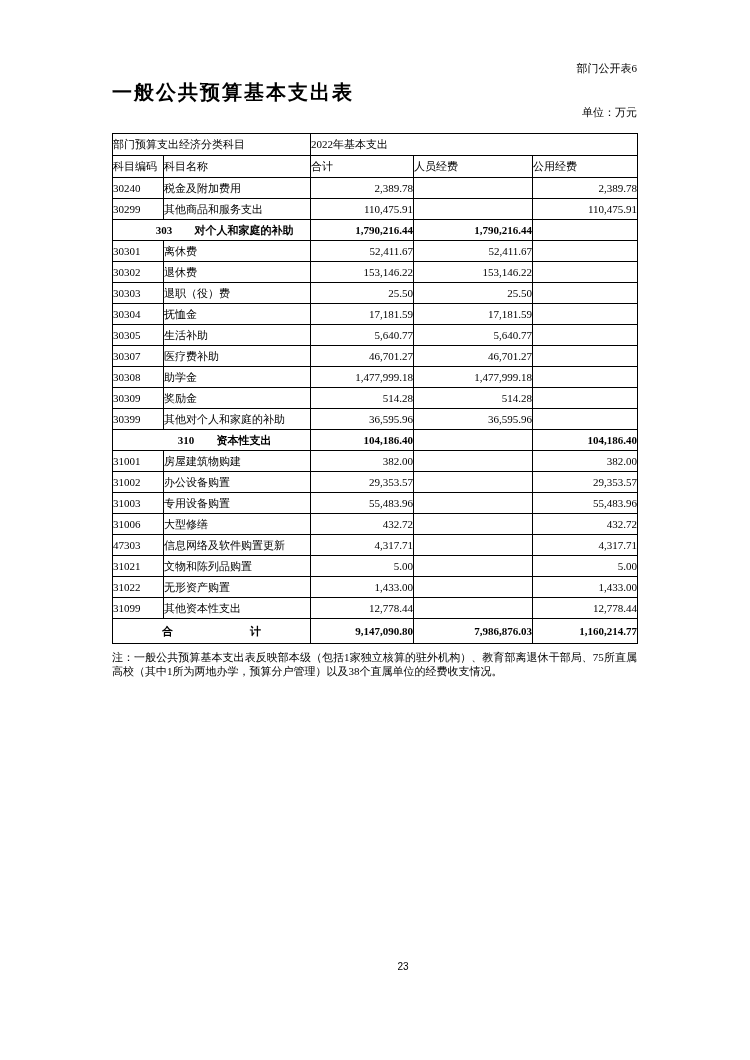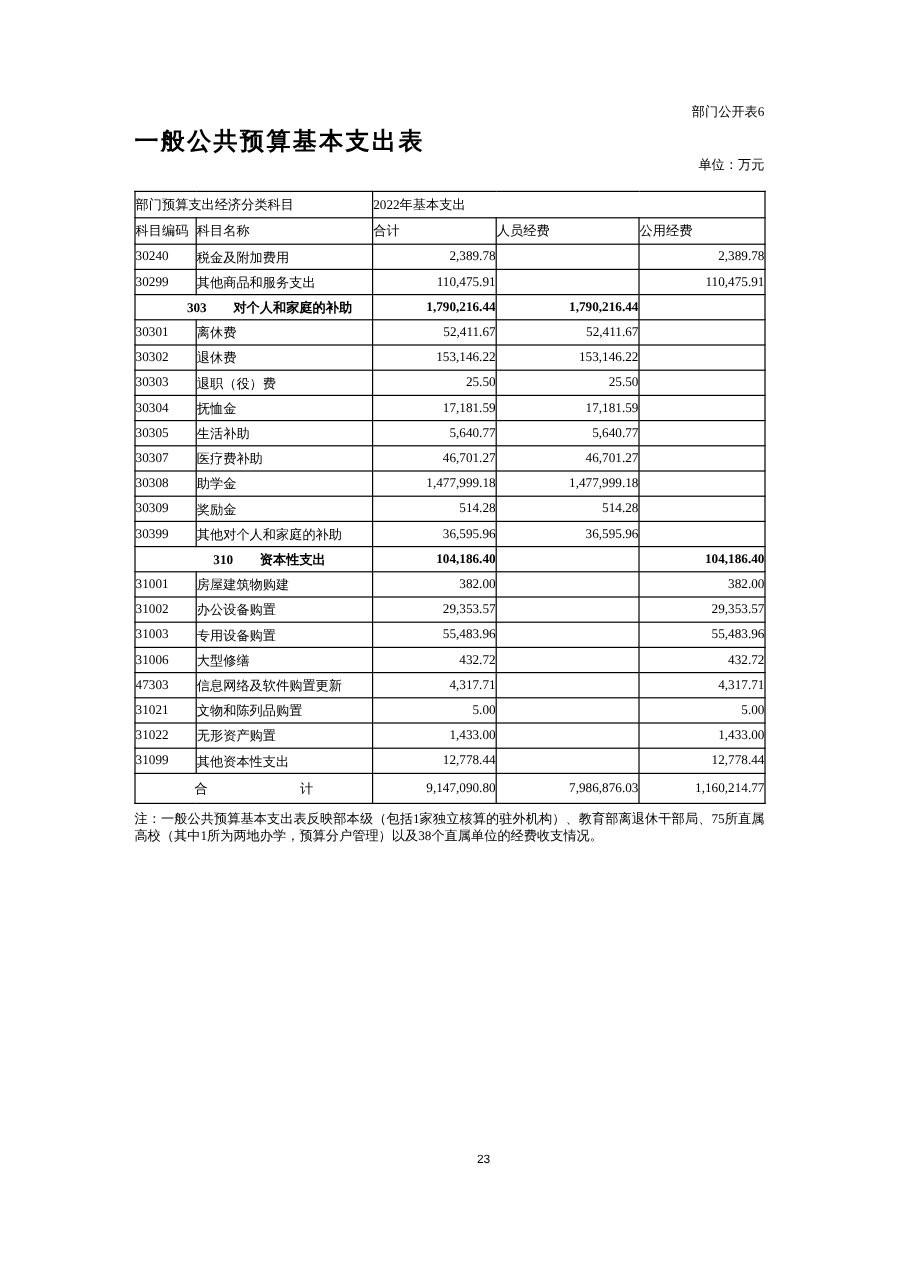--- a/index.html
+++ b/index.html
@@ -8,21 +8,21 @@
     background: #ffffff;
     color: #000000;
     font-family: "Liberation Serif", "DejaVu Serif", serif;
   }
   .sheet {
     position: absolute;
     left: 112px; top: 0;
     width: 525px;
   }
   .corner {
-    margin-top: 88px;
+    margin-top: 62px;
     text-align: right;
     font-size: 11px;
     line-height: 13px;
   }
   .title {
     margin: 6px 0 0 0;
     text-align: left;
     font-size: 20px;
     line-height: 22px;
     font-weight: bold;
@@ -56,21 +56,21 @@
   td.name { text-align: left; padding-left: 5px; }
   td.num  { text-align: right; padding-right: 4px; }
   tr.section td { font-weight: bold; }
   td.codename { text-align: center; }
   td.codename .code-span {
     display: inline-block;
     width: 61px;
     padding-left: 4px;
   }
   tr.total-row { height: 25px; }
-  tr.total-row td { font-weight: normal; }
+  tr.total-row td { font-weight: bold; }
   td.total-label {
     text-align: center;
     white-space: pre;
   }
   .note {
     margin: 6px 0 0 0;
     font-size: 11px;
     line-height: 14px;
     text-align: justify;
   }

